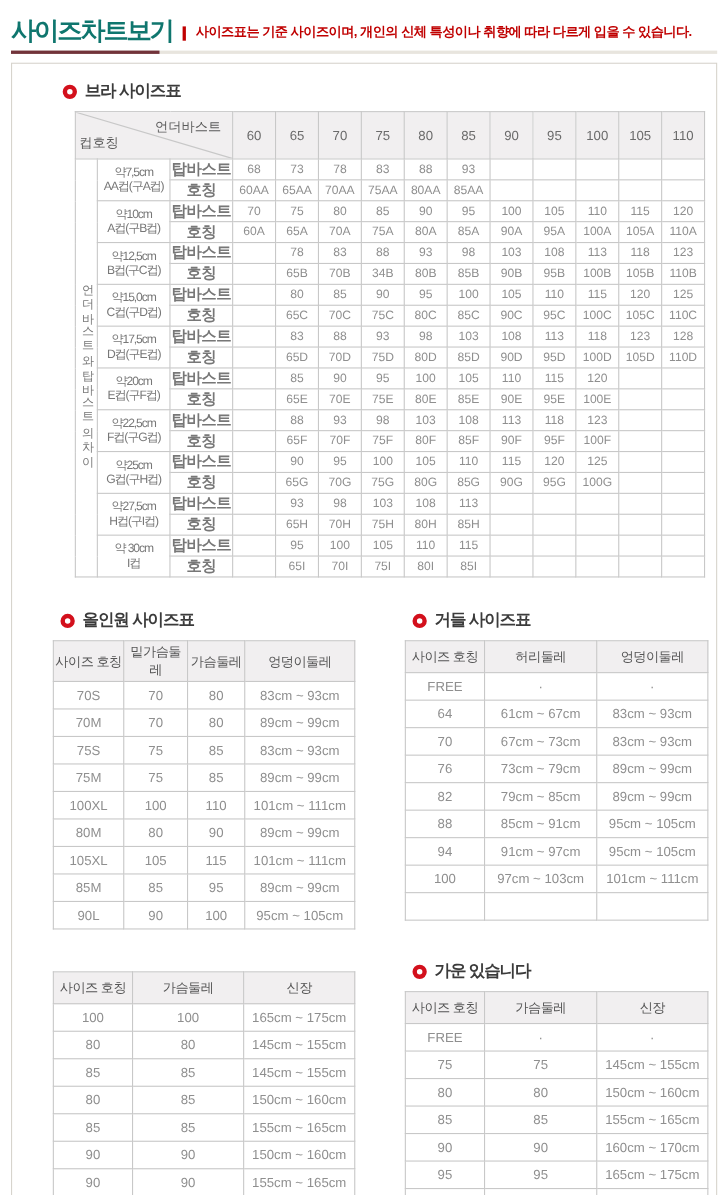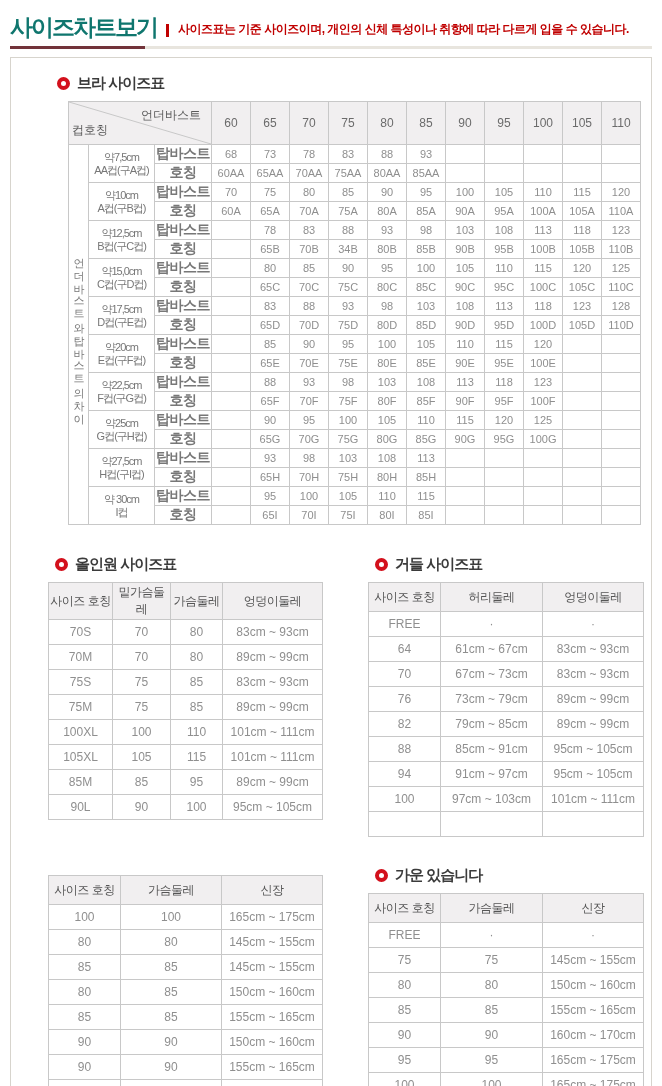--- a/index.html
+++ b/index.html
@@ -589,20 +589,26 @@
               <td>85</td>
               <td>89cm ~ 99cm</td>
             </tr>
             <tr>
               <td>100XL</td>
               <td>100</td>
               <td>110</td>
               <td>101cm ~ 111cm</td>
             </tr>
             <tr>
+              <td>80M</td>
+              <td>80</td>
+              <td>90</td>
+              <td>89cm ~ 99cm</td>
+            </tr>
+            <tr>
               <td>105XL</td>
               <td>105</td>
               <td>115</td>
               <td>101cm ~ 111cm</td>
             </tr>
             <tr>
               <td>85M</td>
               <td>85</td>
               <td>95</td>
               <td>89cm ~ 99cm</td>

